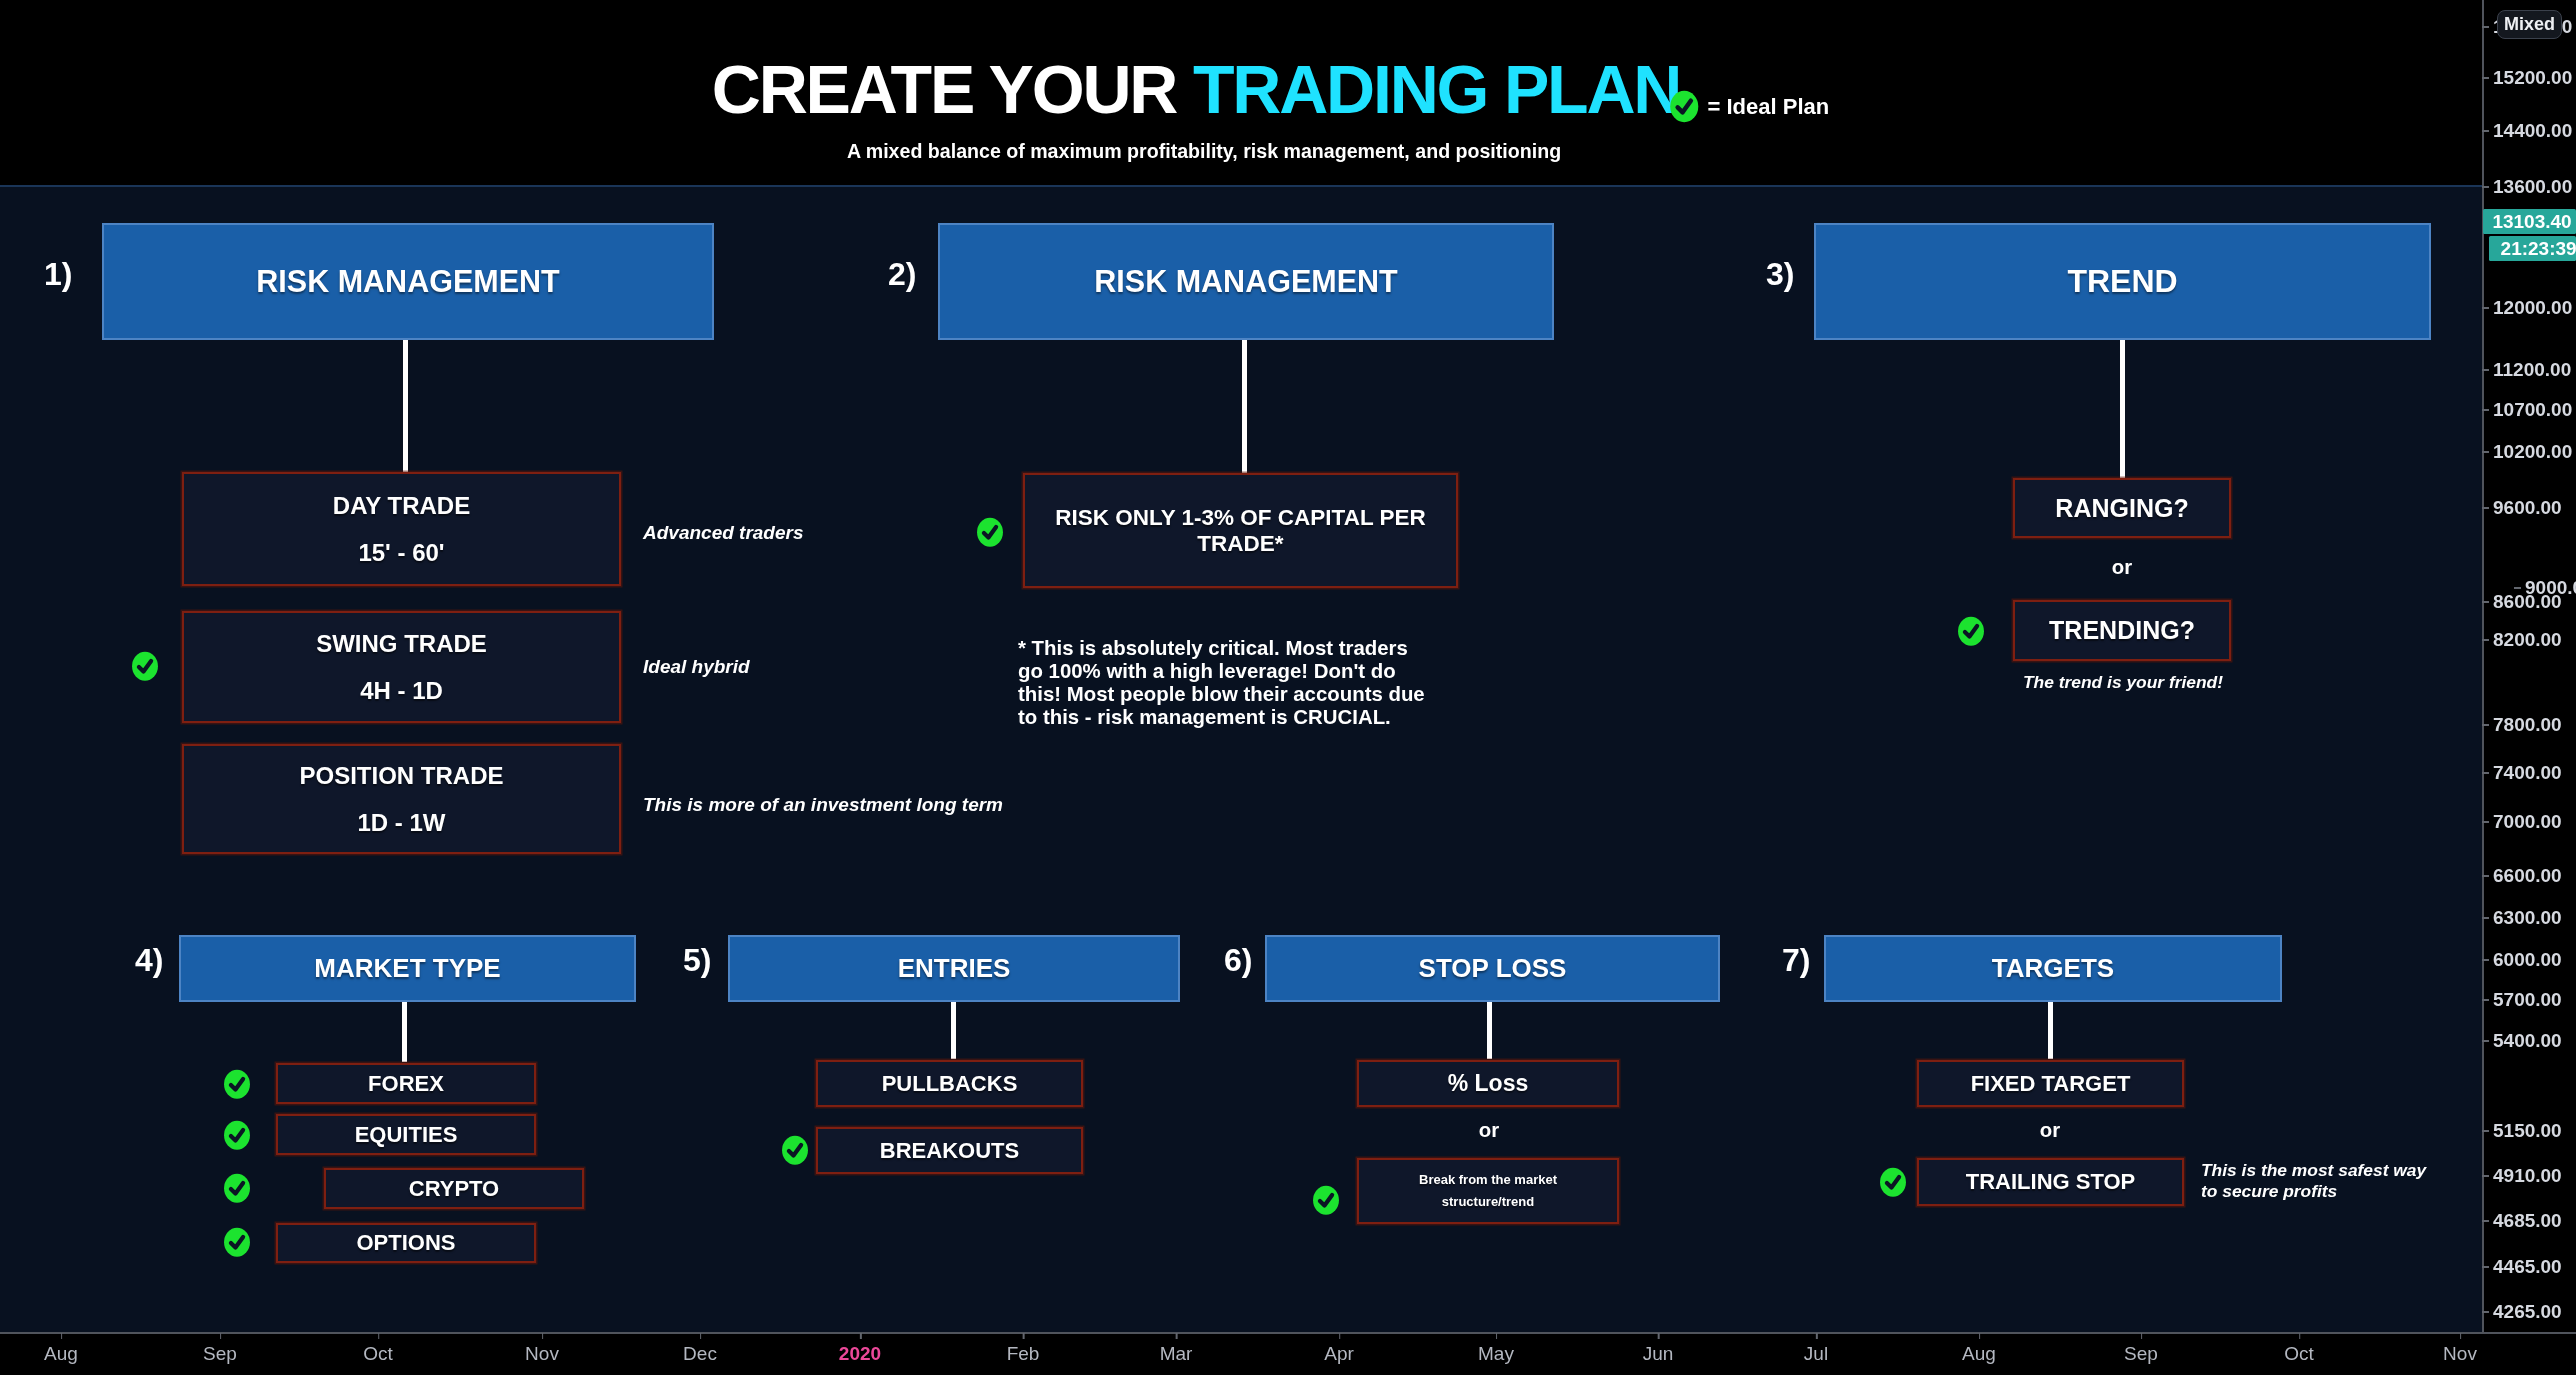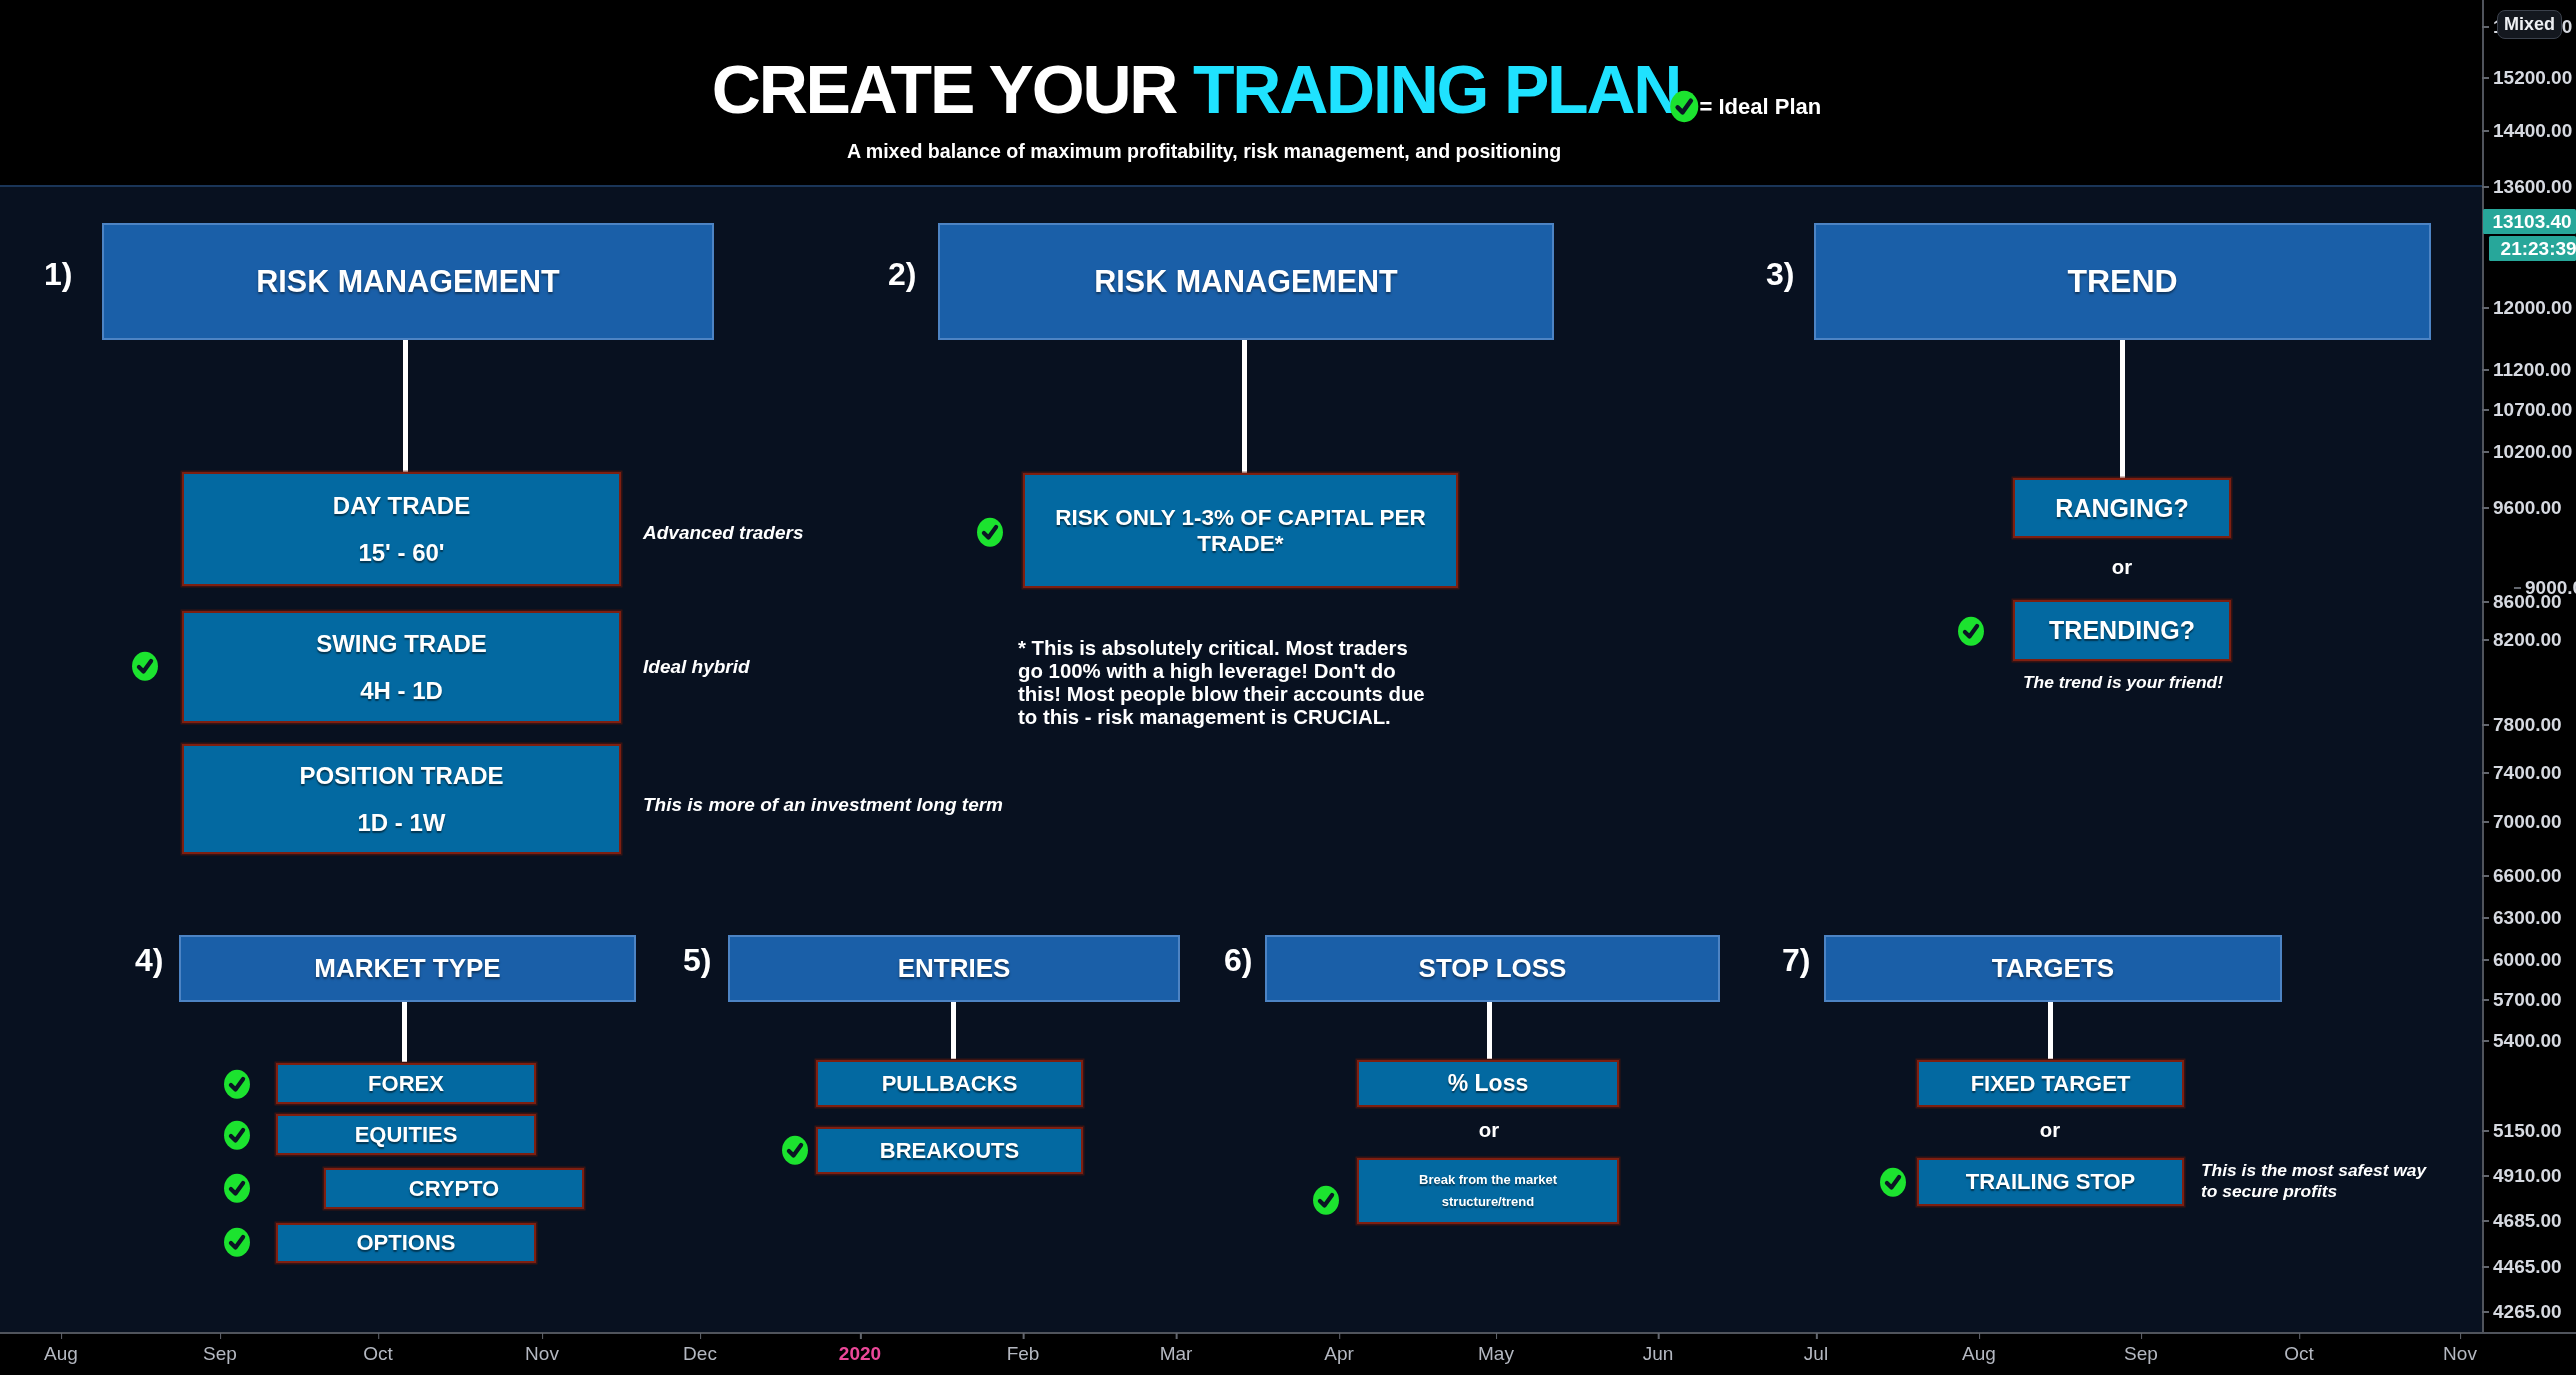--- a/index.html
+++ b/index.html
@@ -30,29 +30,29 @@
   .chip{left:2497px;top:10.2px;width:63px;height:27px;border:1.5px solid #3b414c;border-radius:8px;
         background:#14181f;display:flex;align-items:center;justify-content:center;
         font-size:18px;font-weight:600;color:#eef0f3;z-index:5;}
 
   
   .title{left:1196px;top:55px;transform:translateX(-50%);white-space:nowrap;
          font-size:68px;font-weight:700;letter-spacing:-2.2px;line-height:1;}
   .title .cy{color:#1fe2ff;}
   .subtitle{left:1204px;top:140px;transform:translateX(-50%);white-space:nowrap;
             font-size:19.6px;font-weight:700;}
-  .legend{left:1669px;top:90px;height:33px;display:flex;align-items:center;gap:0;}
+  .legend{left:1669px;top:90px;height:33px;display:flex;align-items:center;gap:8px;}
   .legend .txt{font-size:22px;font-weight:700;}
 
   
   .num{font-size:32px;font-weight:700;color:#fff;}
   .hdr{background:#1a5fa8;border:2.2px solid #4d84c4;box-sizing:border-box;color:#fff;font-weight:700;
        display:flex;align-items:center;justify-content:center;text-align:center;
        text-shadow:0 1.5px 2.2px rgba(0,0,0,.45);}
-  .rbox{background:#0369a1;border:2.9px solid #7e1f11;box-sizing:border-box;color:#fff;font-weight:700;
+  .rbox{background:#0f172a;border:2.9px solid #7e1f11;box-sizing:border-box;color:#fff;font-weight:700;
         display:flex;flex-direction:column;align-items:center;justify-content:center;text-align:center;
         box-shadow:0 0 0 1.5px rgba(96,22,10,.55);text-shadow:0 1.5px 1.5px rgba(0,0,0,.5);}
   .vline{width:5.1px;background:#fff;}
   .or{transform:translateX(-50%);font-size:20.4px;font-weight:700;}
   .note{font-style:italic;font-weight:600;font-size:19px;color:#fff;white-space:nowrap;}
   .note.small{font-size:17.4px;white-space:pre-line;line-height:21px;}
   .center{transform:translateX(-50%);text-align:center;}
   .foot{font-size:20.4px;font-weight:700;line-height:23px;white-space:pre-line;}
   .check{display:block;}
   .check svg{display:block;width:100%;height:100%;}

